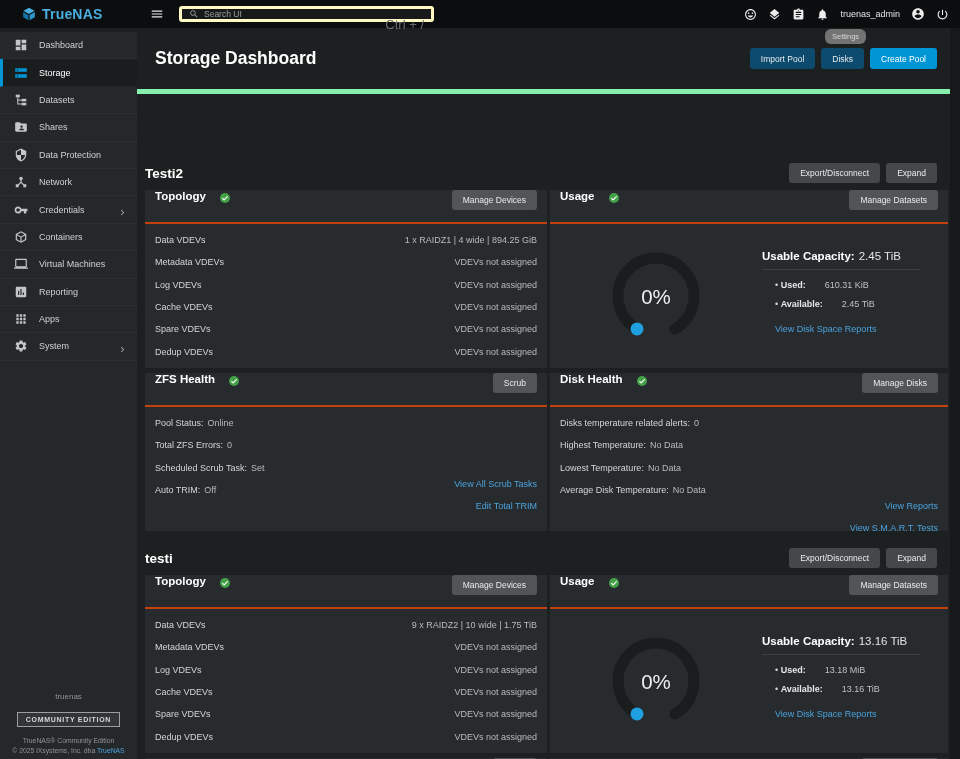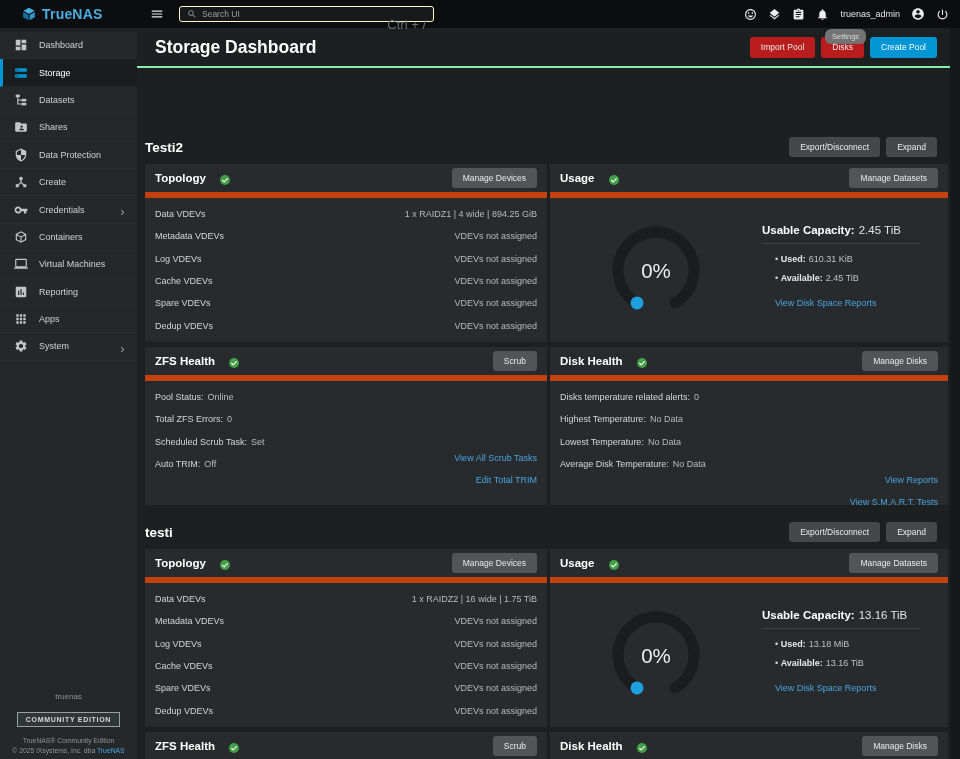--- a/index.html
+++ b/index.html
@@ -18,21 +18,21 @@
   .topbar {
     position:absolute; top:0; left:0; width:960px; height:28px;
     background:#0b0d0e; display:flex; align-items:center; z-index:5;
   }
   .logo { width:137px; display:flex; align-items:center; gap:5px; padding-left:21px; }
   .logo-icon { width:16px; height:16px; }
   .logo-text { color:#4aafe0; font-size:14px; font-weight:bold; letter-spacing:.2px; }
   .hamburger { width:14px; height:14px; color:#e8e8e8; margin-left:13px; cursor:pointer; }
   .searchbox {
     margin-left:15px; width:255px; height:16px; background:#17191a;
-    border:1px solid #fef9c3; border-radius:3px;
+    border:3px solid #fef9c3; border-radius:3px;
     display:flex; align-items:center; padding:0 7px; gap:5px;
   }
   .sb-icon { width:10px; height:10px; color:#9aa0a2; }
   .search-ph { color:#9aa0a2; font-size:8.5px; flex:1; }
   .search-sc { color:#686e70; font-size:13px;margin-top:20px; }
   .topbar-right { margin-left:auto; display:flex; align-items:center; gap:11px; padding-right:11px; }
   .tb-icon { width:13px; height:13px; color:#ededee; cursor:pointer; }
   .tb-icon.lg { width:14px; height:14px; }
   .username { color:#e3e5e6; font-size:9px; }
   .tooltip {
@@ -59,48 +59,48 @@
     display:inline-block; border:1px solid #9aa0a2; background:#313537;
     color:#d6d9da; font-size:7px; font-weight:bold; letter-spacing:.7px;
     padding:3px 8px; margin-bottom:9px;
   }
   .footer-line { color:#8f9496; font-size:6.8px; line-height:10px; }
   .footer-link { color:#4aa3dd; }
 
   
   main { position:absolute; top:28px; left:137px; width:813px; height:731px; }
   .page-header {
-    height:40px; border-bottom:2px solid #86efac;
+    height:66px; border-bottom:5px solid #86efac;
     display:flex; align-items:center; padding:0 13px 0 18px;
   }
   .page-title { color:#fff; font-size:17.5px; font-weight:bold; }
   .ph-buttons { margin-left:auto; display:flex; gap:6px; }
   .btn {
     height:21px; border:none; border-radius:3px; font-family:inherit;
     font-size:8.5px; color:#e9ebec; display:inline-flex; align-items:center;
-    padding:0 11px; background:#b91c1c; cursor:pointer; white-space:nowrap;
+    padding:0 11px; background:#0c4a6e; cursor:pointer; white-space:nowrap;
   }
   .btn.primary { background:#0095d5; color:#fff; }
 
   .content { padding:0 13px 0 8px; }
   .pool-head { display:flex; align-items:center; height:22px; }
   .pool-head.first { margin-top:68px; }
   .pool-head.next { margin-top:16px; }
   .pool-name { color:#fff; font-size:13.5px; font-weight:bold; }
   .pool-actions { margin-left:auto; display:flex; gap:6px; }
   .pool-actions .btn { height:20px; background:#44484b; }
 
   .cards { display:grid; grid-template-columns:402px 398px; column-gap:3px; row-gap:5px; margin-top:6px; }
   .card { background:#282b2d; overflow:hidden; }
   .card.h178 { height:178px; }
   .card.h158 { height:158px; }
   .card.h60  { height:60px; }
   .card-header {
-    height:34px; display:flex; align-items:center; padding:0 10px;
-    border-bottom:6px solid #c2410c;
+    height:34px; display:flex; align-items:flex-start; padding:0 10px;
+    border-bottom:2px solid #c2410c;
     gap:7px;
   }
   .card-title { color:#fff; font-size:11.5px; font-weight:bold; margin-right:6px; }
   .check-icon { width:12px; height:12px; }
   .card-header .btn { margin-left:auto; height:20px; background:#515558; }
   .card-body { padding:5px 10px; }
   .trow { height:22.3px; display:flex; align-items:center; font-size:9px; }
   .tlabel { color:#d3d6d7; }
   .tvalue { margin-left:auto; color:#b7bbbc; }
   .kvalue { color:#b7bbbc; margin-left:4px; }
@@ -111,21 +111,21 @@
   .usage-body { display:flex; height:144px; }
   .gauge-wrap { width:212px; display:flex; align-items:center; justify-content:center; }
   svg.gauge { width:100px; height:100px; }
   .usage-info { flex:1; padding:26px 28px 0 0; }
   .usable-cap { font-size:11.5px; color:#fff; font-weight:bold; padding-bottom:7px; border-bottom:1px solid #3c4042; }
   .cap-value { font-weight:normal; color:#e2e4e5; margin-left:4px; }
   .usage-bullets { margin-top:10px; padding-left:13px; }
   .bullet { font-size:9px; margin-bottom:9px; }
   .bullet::before { content:"•  "; color:#d3d6d7; }
   .blabel { color:#e4e6e7; font-weight:bold; }
-  .bvalue { color:#bcc0c1; margin-left:3px; }
+  .bvalue { color:#bcc0c1; margin-left:19px; }
   .usage-link { margin-top:7px; padding-left:13px; }
 
   .scroll-track {
     position:absolute; top:28px; right:0; width:10px; height:731px;
     background:#161819;
   }
 </style>
 </head>
 <body>
 
@@ -230,21 +230,21 @@
       <div class="nav-item">
         <span class="nav-icon"><svg viewBox="0 0 24 24" fill="currentColor">
             <path d="M12 1L3 5v6c0 5.55 3.84 10.74 9 12 5.16-1.26 9-6.45 9-12V5l-9-4zm0 10.99h7c-.53 4.12-3.28 7.79-7 8.94V12H5V6.3l7-3.11v8.8z"></path>
           </svg></span>
         <span class="nav-label">Data Protection</span>
       </div>
       <div class="nav-item">
         <span class="nav-icon"><svg viewBox="0 0 24 24" fill="currentColor">
             <path d="M17 16l-4-4V8.82C14.16 8.4 15 7.3 15 6c0-1.66-1.34-3-3-3S9 4.34 9 6c0 1.3.84 2.4 2 2.82V12l-4 4H3v5h5v-3.05l4-4.2 4 4.2V21h5v-5h-4z"></path>
           </svg></span>
-        <span class="nav-label">Create</span>
+        <span class="nav-label">Network</span>
       </div>
       <div class="nav-item">
         <span class="nav-icon"><svg viewBox="0 0 24 24" fill="currentColor">
             <path d="M12.65 10C11.83 7.67 9.61 6 7 6c-3.31 0-6 2.69-6 6s2.69 6 6 6c2.61 0 4.83-1.67 5.65-4H17v4h4v-4h2v-4H12.65zM7 15c-1.65 0-3-1.35-3-3s1.35-3 3-3 3 1.35 3 3-1.35 3-3 3z"></path>
           </svg></span>
         <span class="nav-label">Credentials</span>
         <span class="nav-chevron"><svg viewBox="0 0 24 24" fill="currentColor">
             <path d="M8.59 16.59L13.17 12 8.59 7.41 10 6l6 6-6 6-1.41-1.41z"></path>
           </svg></span>
       </div>
@@ -447,21 +447,21 @@
             <span class="card-title">Topology</span>
             <span class="check-icon"><svg viewBox="0 0 24 24">
                 <circle cx="12" cy="12" r="10" fill="#43a047"></circle>
                 <path d="M7.2 12.6l3.1 3.1L16.8 9.4" fill="none" stroke="#fff" stroke-width="2.3" stroke-linecap="round" stroke-linejoin="round"></path>
               </svg></span>
             <button class="btn">Manage Devices</button>
           </div>
           <div class="card-body">
             <div class="trow">
               <span class="tlabel">Data VDEVs</span>
-              <span class="tvalue">1 x RAIDZ2 | 16 wide | 1.75 TiB</span>
+              <span class="tvalue">9 x RAIDZ2 | 10 wide | 1.75 TiB</span>
             </div>
             <div class="trow">
               <span class="tlabel">Metadata VDEVs</span>
               <span class="tvalue">VDEVs not assigned</span>
             </div>
             <div class="trow">
               <span class="tlabel">Log VDEVs</span>
               <span class="tvalue">VDEVs not assigned</span>
             </div>
             <div class="trow">

